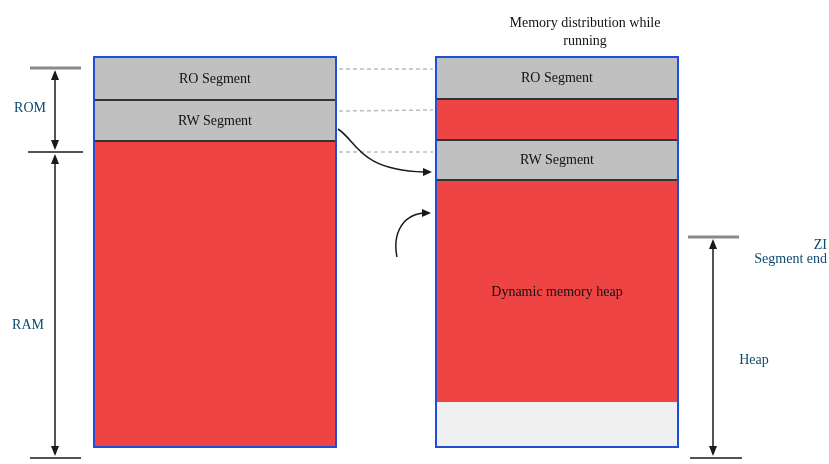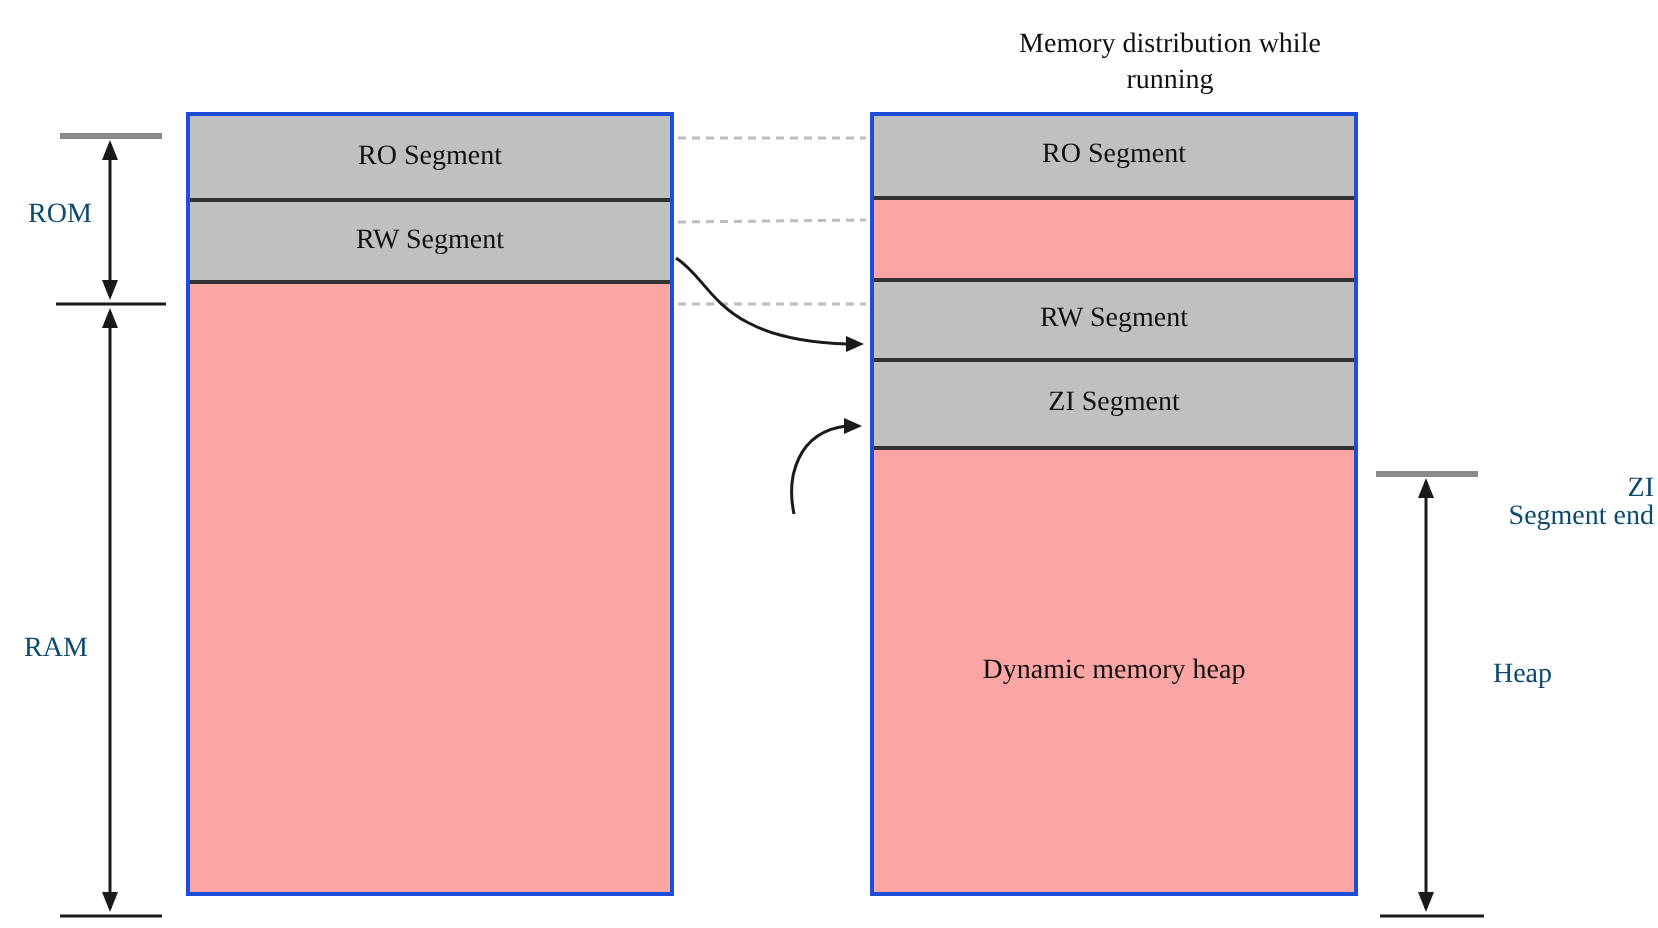--- a/index.html
+++ b/index.html
@@ -27,21 +27,21 @@
     background:#f0f0f0;
   }
   .seg {
     display:flex;
     align-items:center;
     justify-content:center;
     font-size:14px;
     color:#111111;
   }
   .seg.dark { background:#c0c0c0; }
-  .seg.light { background:#fca5a5; }
+  .seg.light { background:#ef4444; }
   .bline { border-bottom:2px solid #333333; }
   .side-label {
     position:absolute;
     text-align:center;
     font-size:14px;
     white-space:pre-line;
     line-height:14px;
     color:#0c4a6e;
   }
   svg.overlay {
@@ -71,36 +71,33 @@
   </div>
 
   <div class="col" style="left:435px; height:388px;">
     <div class="seg dark bline" style="height:40px;">
       <span>RO Segment</span>
     </div>
     <div class="seg light bline" style="height:39px;"></div>
     <div class="seg dark bline" style="height:38px;">
       <span>RW Segment</span>
     </div>
-    <div class="seg dark bline" style="height:42px;">
-      <span>ZI Segment</span>
-    </div>
     <div class="seg light" style="height:221px;">
       <span>Dynamic memory heap</span>
     </div>
   </div>
 
   <div class="side-label" style="left:6px; top:101px; width:48px;">ROM</div>
 
   <div class="side-label" style="left:6px; top:318px; width:44px;">RAM</div>
 
   <div class="side-label" style="left:735px; top:238px; width:92px;text-align:right;">ZI
 Segment end</div>
 
-  <div class="side-label" style="left:732px; top:331px; width:44px;text-align:right;">Heap</div>
+  <div class="side-label" style="left:732px; top:353px; width:44px;">Heap</div>
 
   <svg class="overlay" viewBox="0 0 829 464" xmlns="http://www.w3.org/2000/svg">
 
     <g stroke="#bdbdbd" stroke-width="1.5" stroke-dasharray="4 3" fill="none">
       <line x1="339" y1="69" x2="433" y2="69"></line>
       <line x1="339" y1="111" x2="433" y2="110"></line>
       <line x1="339" y1="152" x2="433" y2="152"></line>
     </g>
 
     <g>

